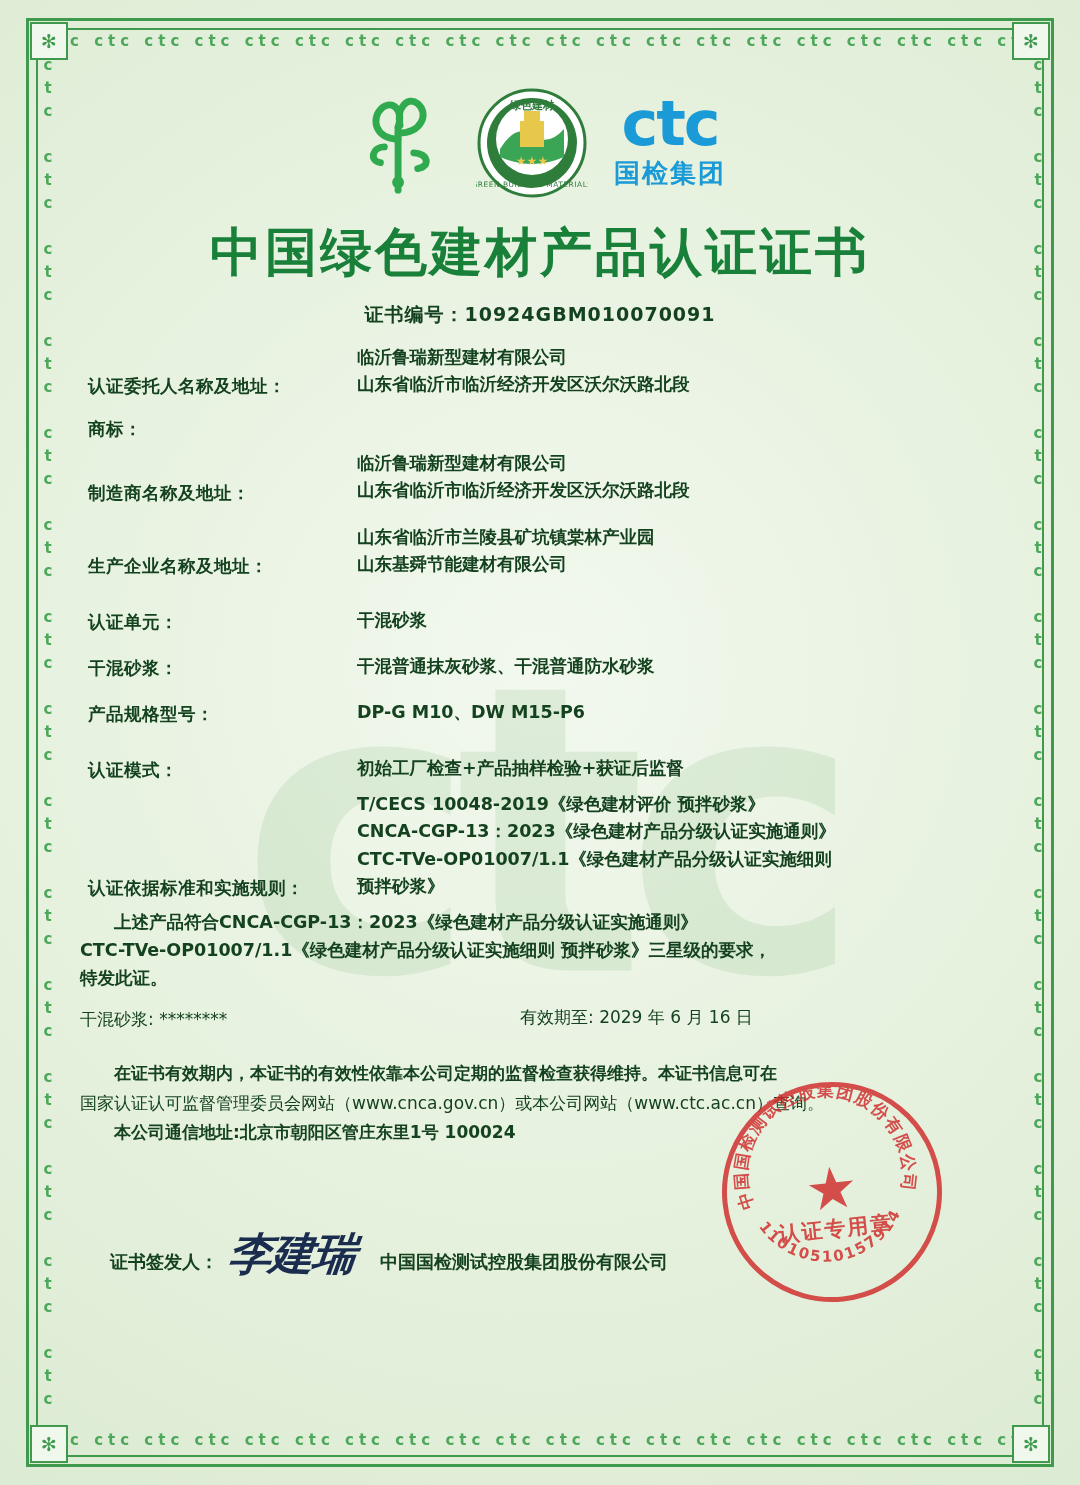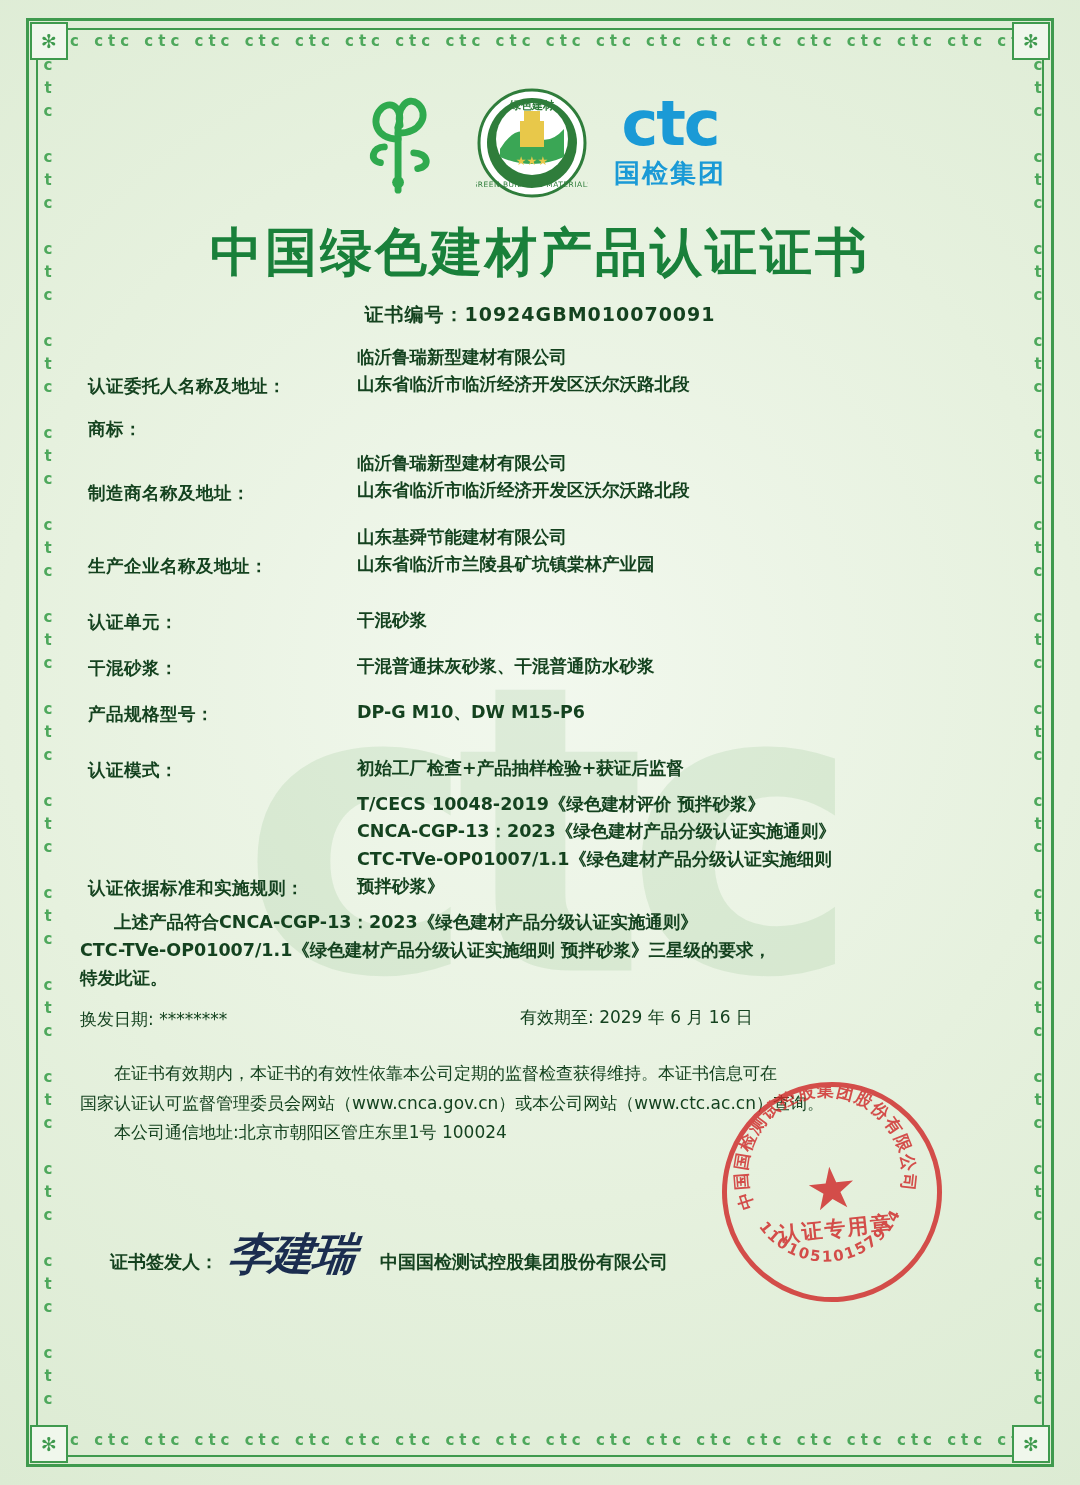--- a/index.html
+++ b/index.html
@@ -121,21 +121,21 @@
   .dates{
     margin-top:14px;font-size:17px;color:#14421f;display:flex;
   }
   .dates .left{width:440px;}
   .dates .left .d{line-height:1.6;}
   .dates .right{flex:1;padding-top:0px;}
 
   .notes{
     margin-top:26px;font-size:17px;color:#14421f;line-height:1.75;
   }
-  .notes .indent{text-indent:34px;display:block;}
+  .notes .indent{text-indent:34px;display:block;font-weight:bold;}
 
   .signature-row{
     margin-top:30px;display:flex;align-items:flex-end;position:relative;height:110px;
   }
   .sig-label{font-size:18px;font-weight:bold;color:#14421f;padding-bottom:14px;padding-left:30px;}
   .sig-script{
     font-family:"DejaVu Serif","Liberation Serif",serif;
     font-size:44px;color:#1b2d4f;
     font-style:italic;font-weight:bold;
     padding:0 14px 4px 10px;
@@ -245,22 +245,22 @@
           <span class="line">临沂鲁瑞新型建材有限公司</span>
           <span class="line">山东省临沂市临沂经济开发区沃尔沃路北段</span>
         </div>
       </div>
 
       <div class="gap-sm"></div>
 
       <div class="row">
         <div class="label">生产企业名称及地址：</div>
         <div class="value">
+          <span class="line">山东省临沂市兰陵县矿坑镇棠林产业园</span>
           <span class="line">山东基舜节能建材有限公司</span>
-          <span class="line">山东省临沂市兰陵县矿坑镇棠林产业园</span>
         </div>
       </div>
 
       <div class="gap-md"></div>
 
       <div class="row">
         <div class="label">认证单元：</div>
         <div class="value">
           <span class="line">干混砂浆</span>
         </div>
@@ -306,21 +306,21 @@
 
     <div class="statement">
       <span class="indent">上述产品符合CNCA-CGP-13：2023《绿色建材产品分级认证实施通则》</span>
       <span>CTC-TVe-OP01007/1.1《绿色建材产品分级认证实施细则 预拌砂浆》三星级的要求，</span><br>
       <span>特发此证。</span>
     </div>
 
     <div class="dates">
       <div class="left">
         <div class="d">
-          <span>换发日期:</span>
+          <span>干混砂浆:</span>
           <span>********</span>
         </div>
       </div>
       <div class="right">
         <span>有效期至:</span>
         <span>2029 年 6 月 16 日</span>
       </div>
     </div>
 
     <div class="notes">

